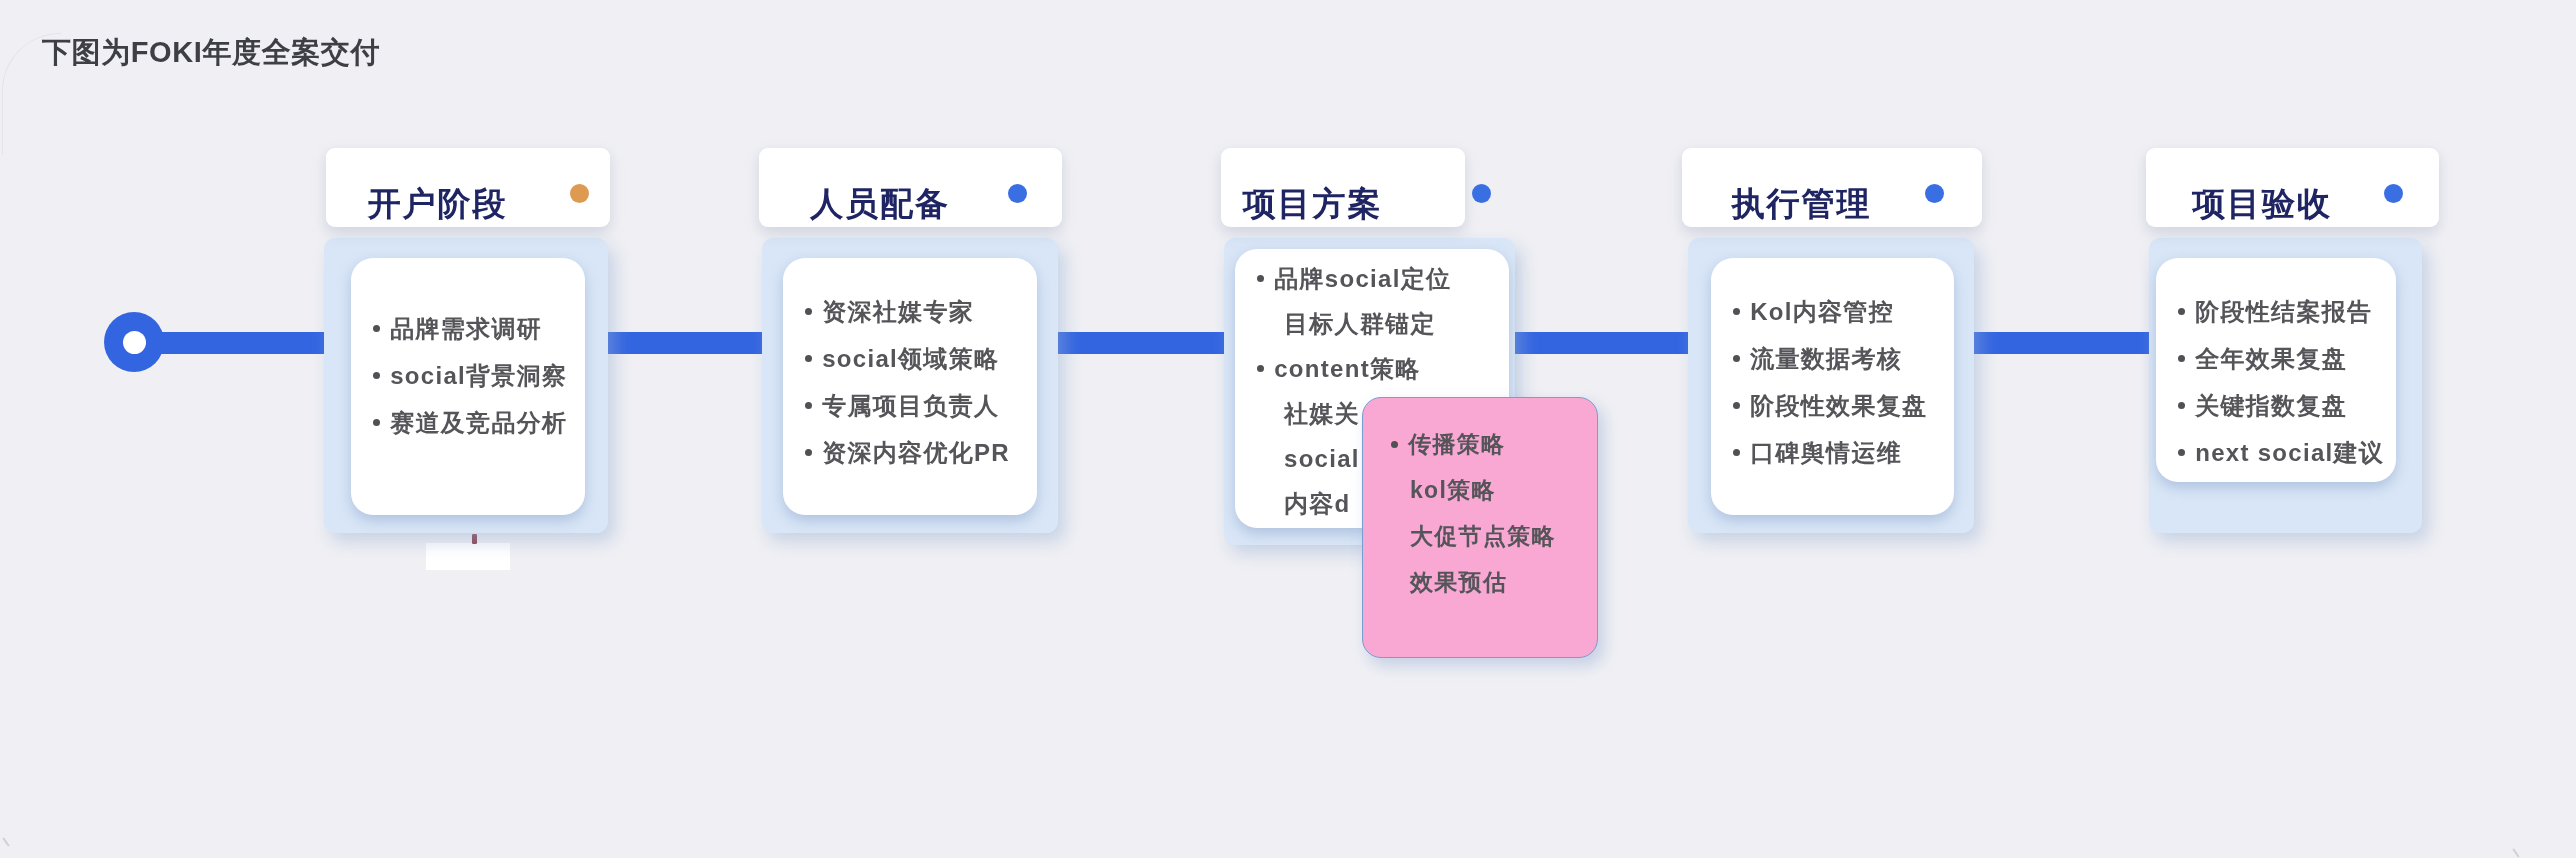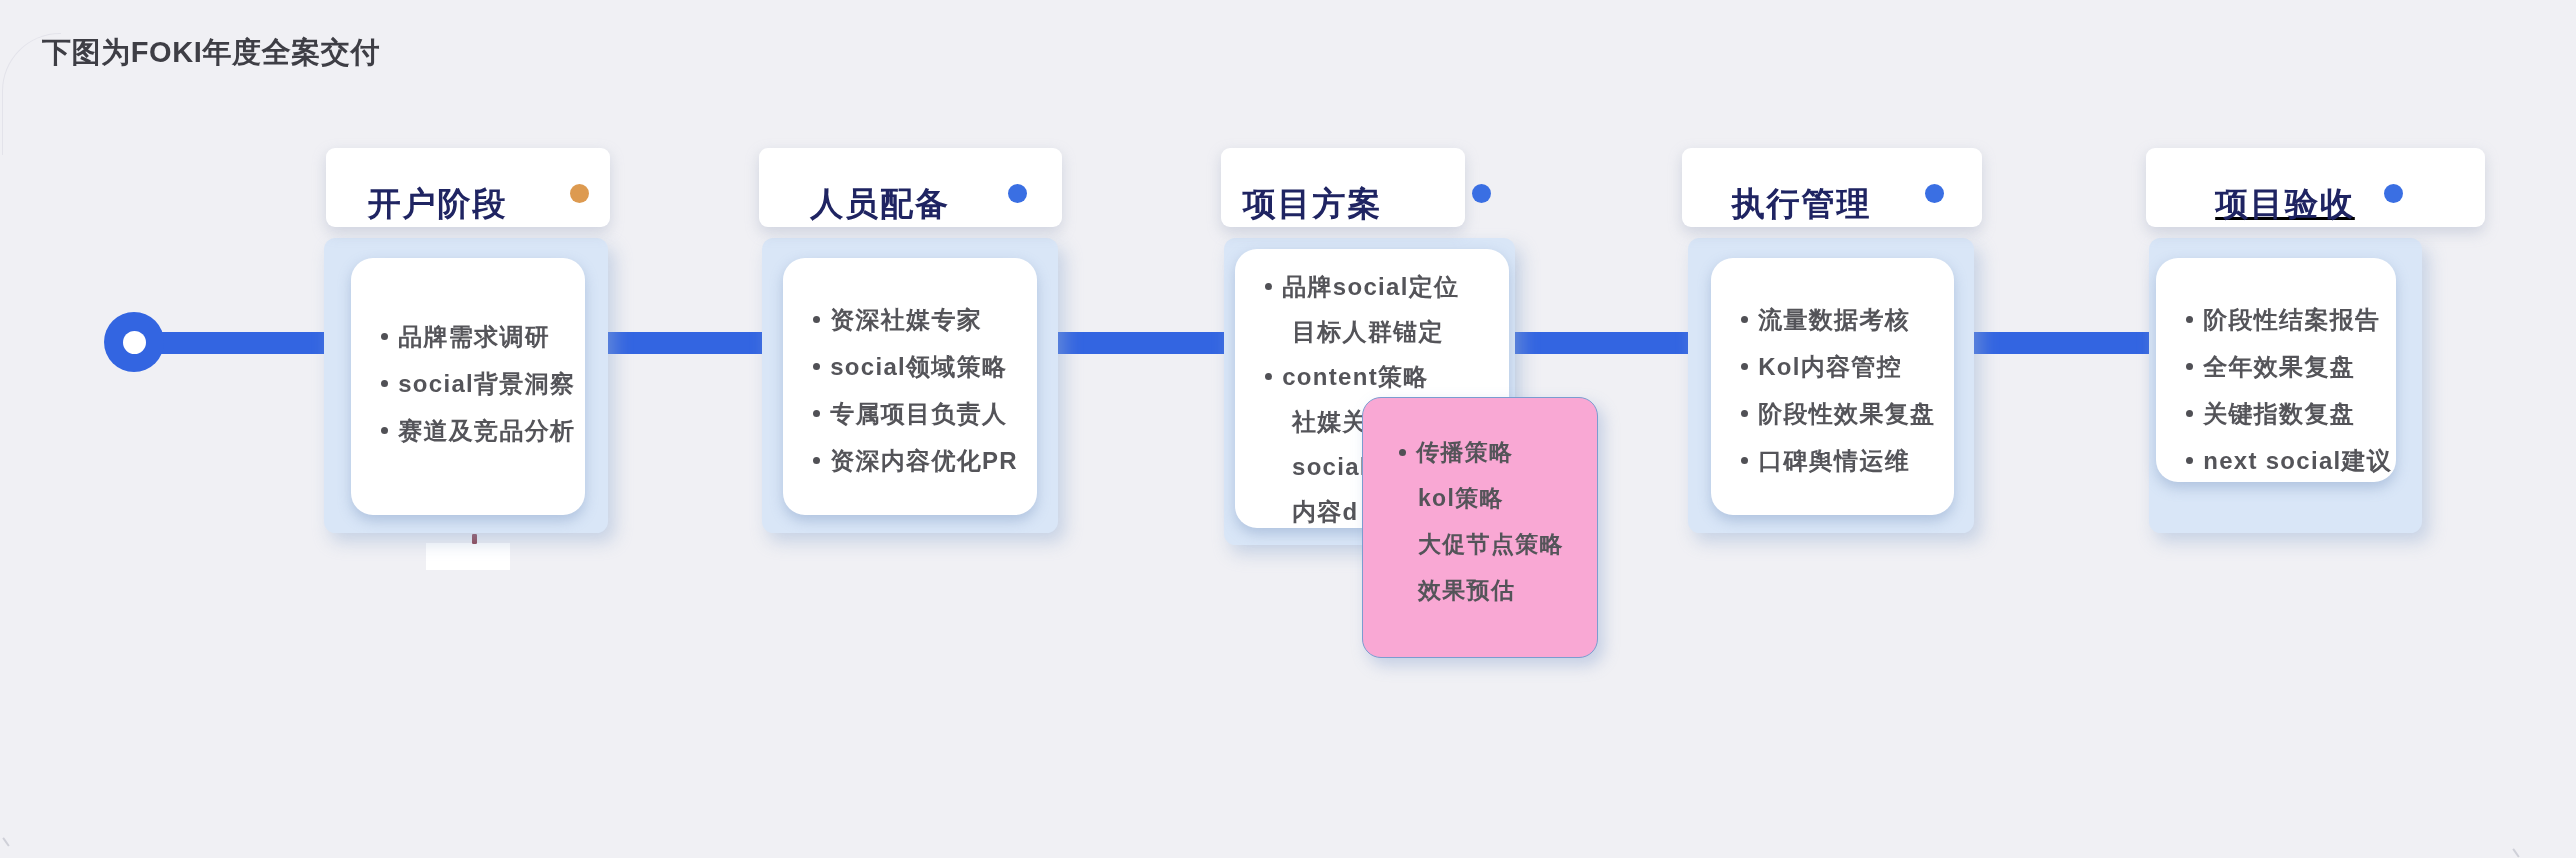--- a/index.html
+++ b/index.html
@@ -49,21 +49,21 @@
   .hdr-dot{position:absolute;top:184px;width:19px;height:19px;border-radius:50%;z-index:5;}
 
   .panel{
     position:absolute;top:238px;background:#d9e6f7;border-radius:11.5px;
     box-shadow:6.4px 9px 16.6px rgba(150,175,210,.45);z-index:3;
   }
   .inner{
     position:absolute;background:#fff;border-radius:22px;
     box-shadow:0 5.1px 12.8px rgba(110,140,185,.38);z-index:4;
   }
-  ul.items{list-style:none;margin:8px;padding:0 6.4px 0 22px;position:absolute;left:0;right:0;}
+  ul.items{list-style:none;margin:0;padding:0 6.4px 0 22px;position:absolute;left:0;right:0;}
   ul.items li{
     display:flex;align-items:center;height:47px;
     font-size:24px;font-weight:700;color:#545459;letter-spacing:1.3px;white-space:nowrap;
   }
   ul.items li .blt{width:7px;height:7px;border-radius:50%;background:#505055;margin-right:10.2px;flex:0 0 auto;}
   ul.items li.indent{padding-left:27px;}
   .c3 ul.items li{height:45px;}
 
   
   .c1 .hdr{left:326px;width:284px;}   .c1 .panel{left:324px;width:284px;height:295px;}
@@ -75,21 +75,21 @@
   .c2 .hdr-dot{left:1008px;background:#3a6fe3;}
 
   .c3 .hdr{left:1221px;width:244px;}  .c3 .panel{left:1224px;width:291px;height:307px;}
   .c3 .inner{left:1235px;top:249px;width:274px;height:279px;} .c3 ul.items{top:7px;}
   .c3 .hdr-dot{left:1472px;background:#3a6fe3;}
 
   .c4 .hdr{left:1682px;width:300px;}  .c4 .panel{left:1688px;width:286px;height:295px;}
   .c4 .inner{left:1711px;top:258px;width:243px;height:257px;} .c4 ul.items{top:30px;}
   .c4 .hdr-dot{left:1925px;background:#3a6fe3;}
 
-  .c5 .hdr{left:2146px;width:339px;text-decoration:underline;}  .c5 .panel{left:2149px;width:273px;height:295px;}
+  .c5 .hdr{left:2146px;width:293px;}  .c5 .panel{left:2149px;width:273px;height:295px;}
   .c5 .inner{left:2156px;top:258px;width:240px;height:224px;} .c5 ul.items{top:30px;}
   .c5 .hdr-dot{left:2384px;background:#3a6fe3;}
 
   
   .popup{
     position:absolute;left:1362px;top:397px;width:234px;height:259px;
     background:#f9a8d4;border:1.9px solid #7b9cd0;border-radius:19px;
     box-shadow:5.1px 7.7px 15.3px rgba(120,150,200,.35);z-index:6;
   }
   .popup ul.items{top:23.6px;padding-left:28px;}
@@ -199,25 +199,25 @@
   </div>
   <div class="hdr-dot"></div>
 </div>
 
 <div class="stage c4">
   <div class="panel"></div>
   <div class="inner">
     <ul class="items">
         <li>
           <span class="blt"></span>
+          <span>Kol内容管控</span>
+        </li>
+        <li>
+          <span class="blt"></span>
           <span>流量数据考核</span>
-        </li>
-        <li>
-          <span class="blt"></span>
-          <span>Kol内容管控</span>
         </li>
         <li>
           <span class="blt"></span>
           <span>阶段性效果复盘</span>
         </li>
         <li>
           <span class="blt"></span>
           <span>口碑舆情运维</span>
         </li>
       </ul>

